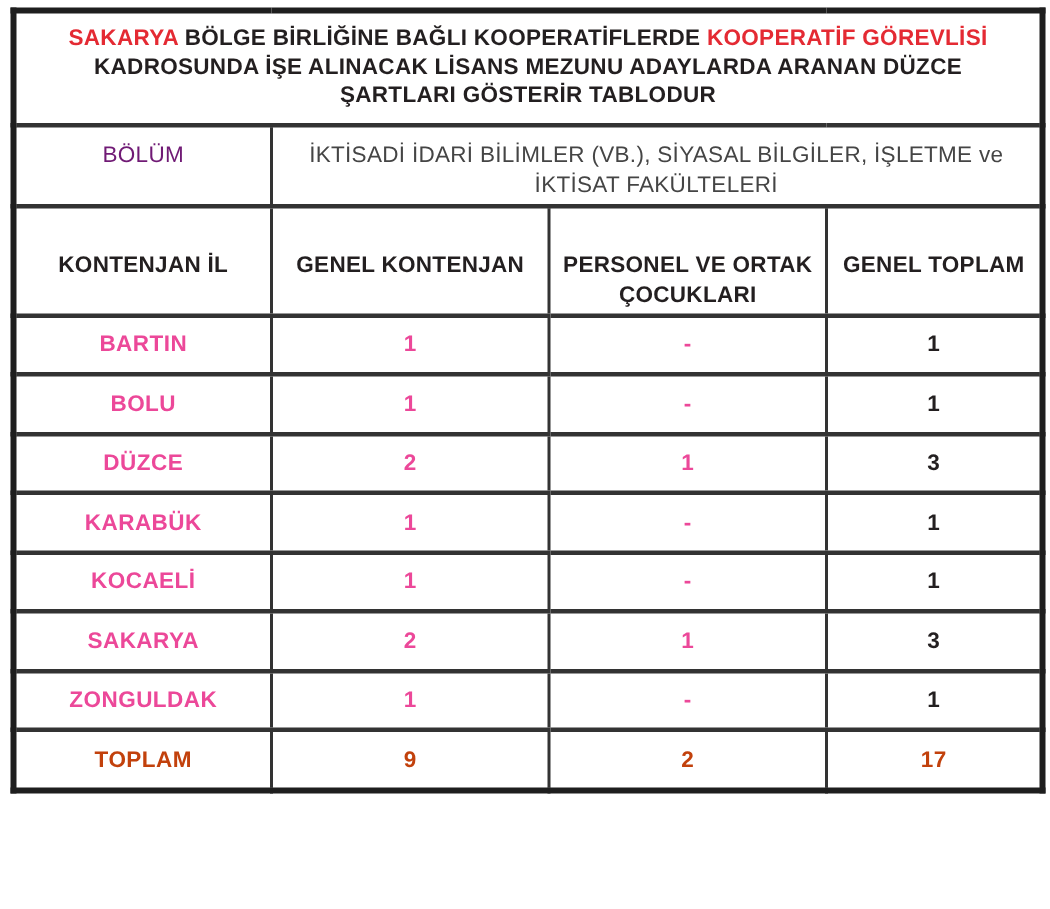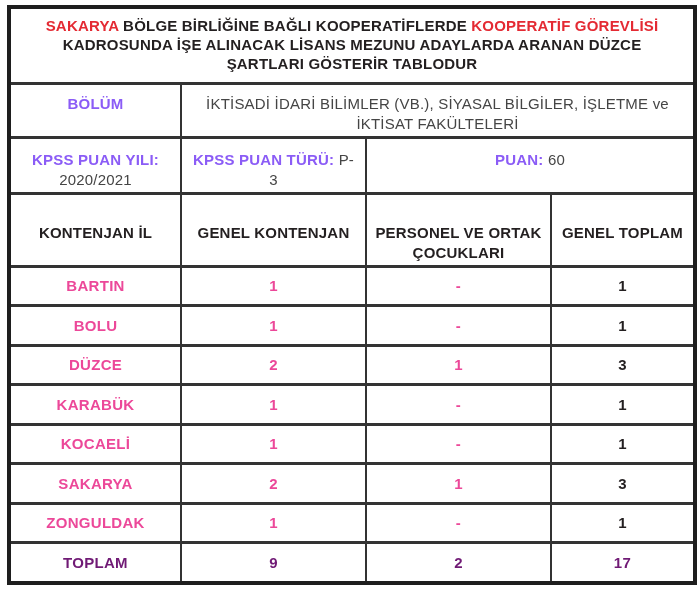--- a/index.html
+++ b/index.html
@@ -49,40 +49,40 @@
   .red { color: #e42a33; }
   
   tr.bolum-row td { height: 52px; vertical-align: top; padding-top: 9px; }
   tr.kpss-row td  { height: 55px; vertical-align: top; padding-top: 11px; }
   tr.head-row td  { height: 58px; vertical-align: top; padding-top: 28px; }
   tr.bolum-row td, tr.kpss-row td, tr.head-row td {
     font-size: 15px;
     line-height: 20px;
     letter-spacing: 0.2px;
   }
-  .lbl { font-weight: bold; color: #8b5cf6; }
+  .lbl { font-weight: normal; color: #701a75; }
   .val { font-weight: normal; color: #454545; }
   tr.head-row td { font-weight: bold; }
   
   tr.data-row td {
     height: 39.5px;
     font-size: 15px;
     font-weight: bold;
     color: #ec4899;
     letter-spacing: 0.3px;
   }
   tr.data-row td.total-col {
     font-weight: bold;
     color: #231f20;
   }
   tr.total-row td {
     height: 40px;
     font-size: 15px;
     font-weight: bold;
-    color: #701a75;
+    color: #c2410c;
     letter-spacing: 0.3px;
   }
 </style>
 </head>
 <body>
 
 <div class="page">
   <table class="doc">
     <colgroup>
       <col class="c1">
@@ -98,25 +98,20 @@
         <div>KADROSUNDA İŞE ALINACAK LİSANS MEZUNU ADAYLARDA ARANAN DÜZCE</div>
         <div>ŞARTLARI GÖSTERİR TABLODUR</div>
       </td>
     </tr>
 
     <tr class="bolum-row">
       <td><span class="lbl">BÖLÜM</span></td>
       <td colspan="3"><span class="val">İKTİSADİ İDARİ BİLİMLER (VB.), SİYASAL BİLGİLER, İŞLETME ve İKTİSAT FAKÜLTELERİ</span></td>
     </tr>
 
-    <tr class="kpss-row">
-      <td><span class="lbl">KPSS PUAN YILI:</span> <span class="val">2020/2021</span></td>
-      <td><span class="lbl">KPSS PUAN TÜRÜ:</span> <span class="val">P-3</span></td>
-      <td colspan="2"><span class="lbl">PUAN:</span> <span class="val">60</span></td>
-    </tr>
 
     <tr class="head-row">
       <td>KONTENJAN İL</td>
       <td>GENEL KONTENJAN</td>
       <td>PERSONEL VE ORTAK ÇOCUKLARI</td>
       <td>GENEL TOPLAM</td>
     </tr>
 
     <tr class="data-row">
       <td>BARTIN</td>

